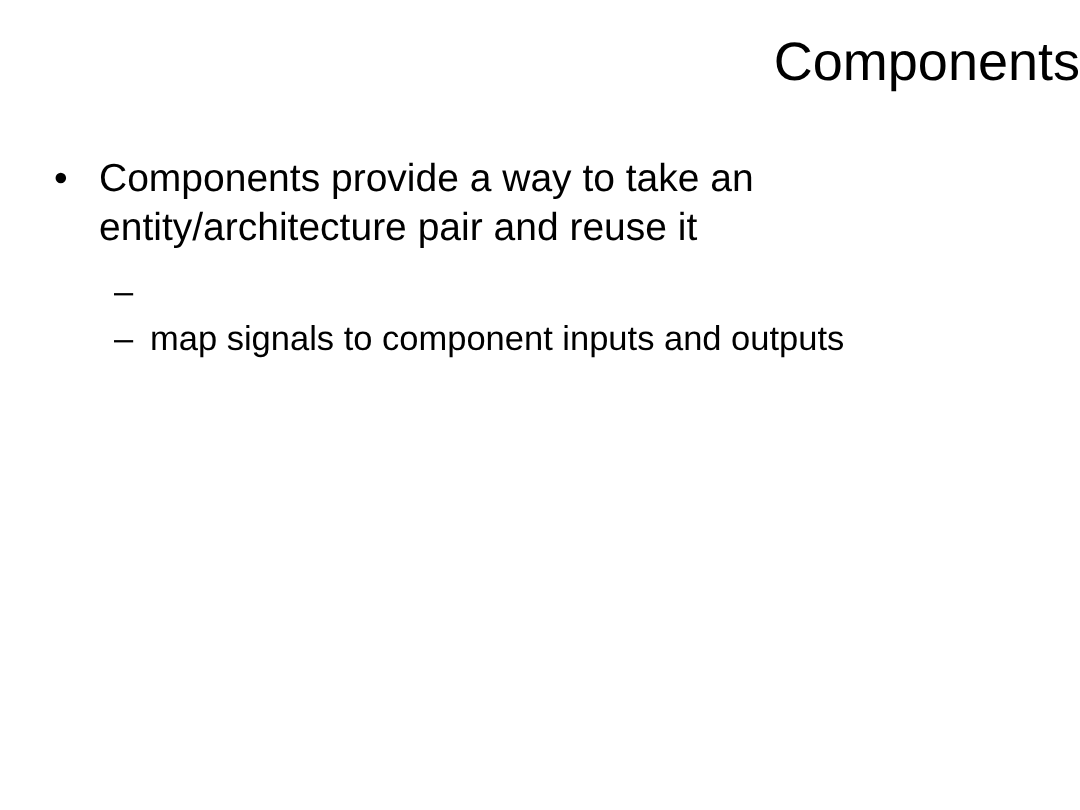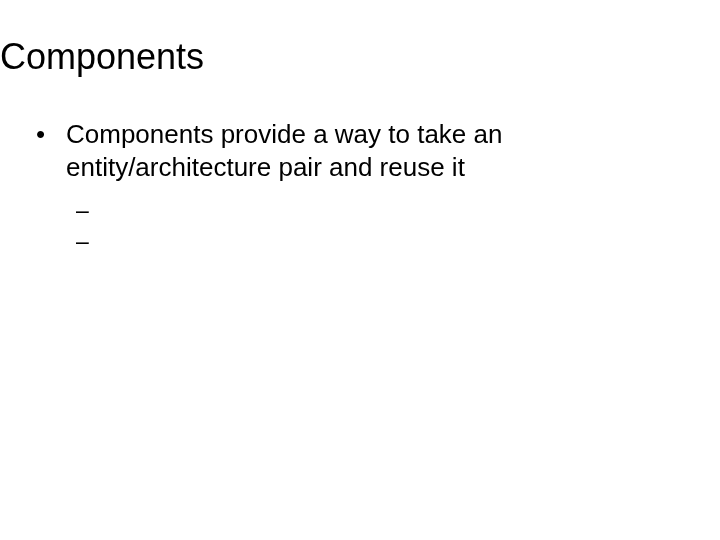--- a/index.html
+++ b/index.html
@@ -5,22 +5,22 @@
   html,body{margin:0;padding:0}
   body{
     width:720px;height:540px;
     background:#fff;
     font-family:Arial,Helvetica,sans-serif;
     color:#000;
     position:relative;
   }
   .title{
     font-size:36px;
-    text-align:left;
-    padding-top:36px;
+    text-align:right;
+    padding-top:20px;
     padding-bottom:40px;
   }
   .content{
     padding-left:36px;
     padding-right:36px;
   }
   .bullet-l1{
     font-size:26px;
     line-height:1.25;
     display:flex;
@@ -52,15 +52,16 @@
   <div class="bullet-l1">
     <span class="dot">•</span>
     <span>Components provide a way to take an entity/architecture pair and reuse it</span>
   </div>
   <div class="sublist">
     <div class="bullet-l2">
       <span class="dash">–</span>
     </div>
     <div class="bullet-l2">
       <span class="dash">–</span>
+      <span>map signals to component inputs and outputs</span>
     </div>
   </div>
 </div>
 
 </body></html>

